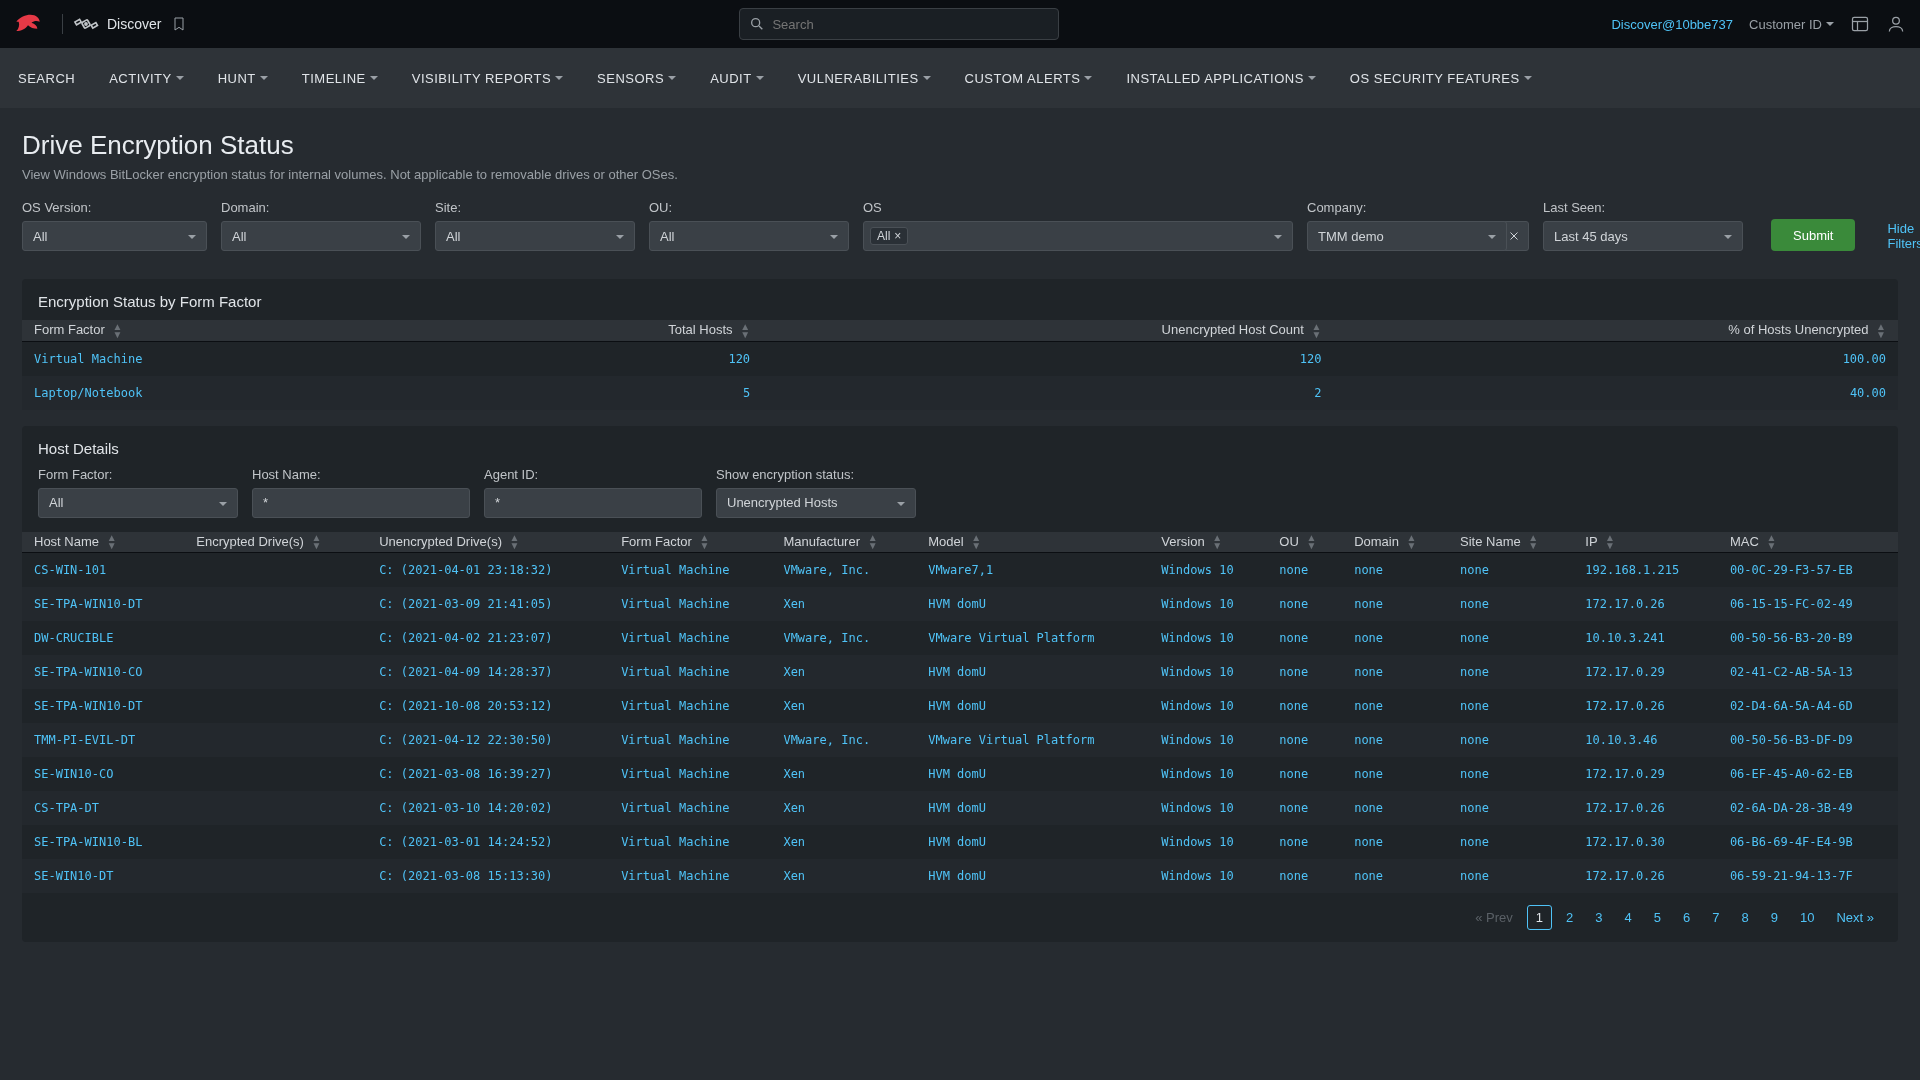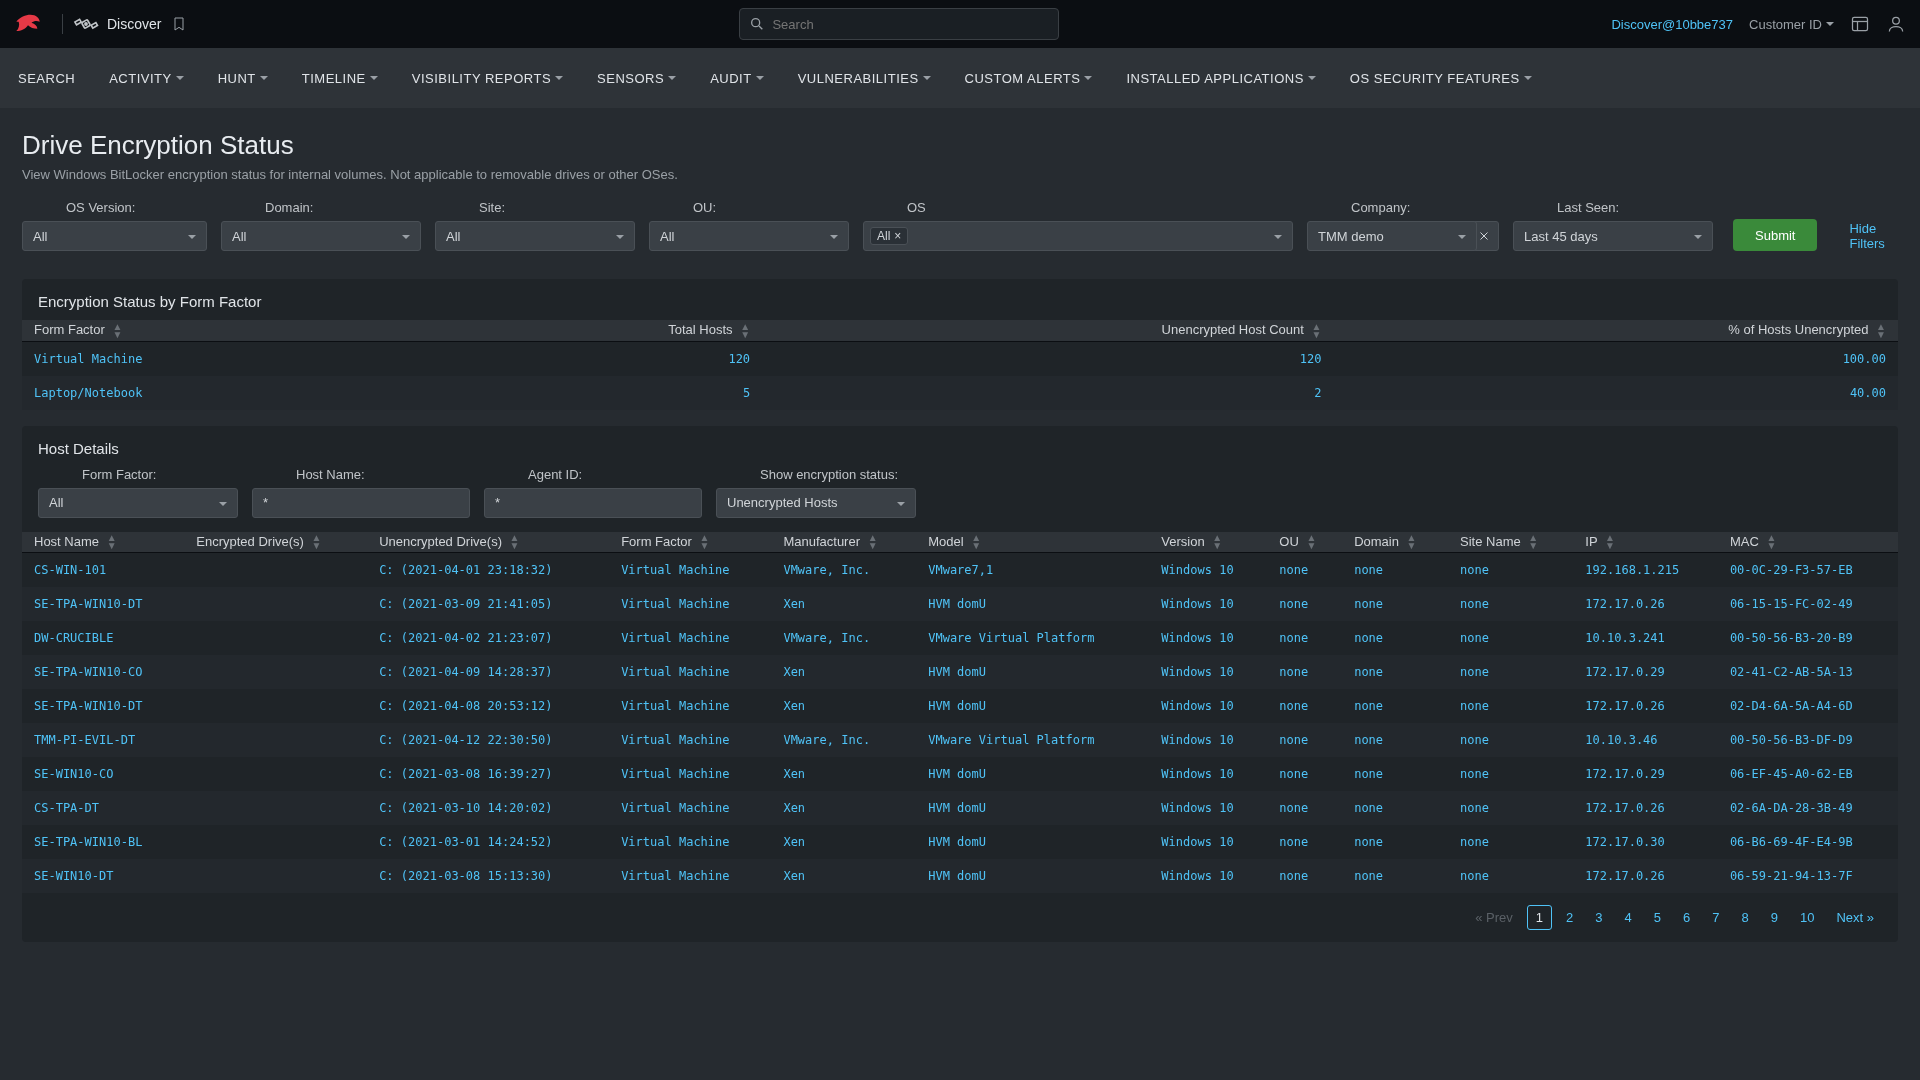--- a/index.html
+++ b/index.html
@@ -26,27 +26,27 @@
 .caret { width: 0; height: 0; border-left: 4px solid transparent; border-right: 4px solid transparent; border-top: 4px solid #9aa0a6; }
 
 
 .page { padding: 22px; }
 .page-title { font-size: 26px; font-weight: 400; color: #e8ecf0; margin-bottom: 6px; }
 .page-sub { font-size: 13px; color: #9aa0a6; margin-bottom: 18px; }
 
 
 .filters { display: flex; gap: 14px; align-items: flex-end; margin-bottom: 28px; }
 .filter { display: flex; flex-direction: column; gap: 6px; }
-.filter-label { font-size: 13px; color: #c0c4c8; margin-left: 44px; }
+.filter-label { font-size: 13px; color: #c0c4c8; }
 .select { height: 30px; background: #3a4046; border: 1px solid #4a5056; border-radius: 3px; padding: 0 28px 0 10px; color: #d0d4d8; font-size: 13px; display: flex; align-items: center; position: relative; cursor: pointer; }
 .select .caret { position: absolute; right: 10px; top: 13px; }
-.w180 { width: 185px; } .w200 { width: 200px; } .w420 { width: 430px; } .w168 { width: 170px; align-items: center; }
+.w180 { width: 185px; } .w200 { width: 200px; } .w420 { width: 430px; } .w168 { width: 200px; align-items: center; }
 .tag { background: #2a3036; border: 1px solid #4a5056; border-radius: 3px; padding: 1px 6px; font-size: 12px; display: inline-flex; align-items: center; gap: 4px; }
 .clear-btn { width: 30px; height: 30px; background: #3a4046; border: 1px solid #4a5056; border-radius: 3px; display: flex; align-items: center; justify-content: center; cursor: pointer; margin-left: -8px; }
-.submit-btn { height: 32px; padding: 0 22px; background: #3a8a3a; border: none; border-radius: 4px; color: #fff; font-size: 13px; cursor: pointer; margin-left: 6px; }
+.submit-btn { height: 32px; padding: 0 22px; background: #3a8a3a; border: none; border-radius: 4px; color: #fff; font-size: 13px; cursor: pointer; margin-left: 14px; }
 .hide-filters { color: #4fc3f7; font-size: 13px; cursor: pointer; margin-left: 18px; }
 
 
 .panel { background: #1f2428; border-radius: 4px; margin-bottom: 16px; }
 .panel-title { padding: 14px 16px 10px; font-size: 15px; color: #e0e4e8; }
 
 
 table { width: 100%; border-collapse: collapse; }
 th { background: #2e3338; text-align: left; padding: 2px 12px; font-weight: 400; font-size: 13px; color: #d0d4d8; border-bottom: 1px solid #0b0e12; }
 th.right, td.right { text-align: right; }
@@ -318,21 +318,21 @@
               <td><a>Windows 10</a></td>
               <td><a>none</a></td>
               <td><a>none</a></td>
               <td><a>none</a></td>
               <td><a>172.17.0.29</a></td>
               <td><a>02-41-C2-AB-5A-13</a></td>
             </tr>
             <tr class="row">
               <td><a>SE-TPA-WIN10-DT</a></td>
               <td></td>
-              <td><a>C: (2021-04-08 20:53:12)</a></td>
+              <td><a>C: (2021-10-08 20:53:12)</a></td>
               <td><a>Virtual Machine</a></td>
               <td><a>Xen</a></td>
               <td><a>HVM domU</a></td>
               <td><a>Windows 10</a></td>
               <td><a>none</a></td>
               <td><a>none</a></td>
               <td><a>none</a></td>
               <td><a>172.17.0.26</a></td>
               <td><a>02-D4-6A-5A-A4-6D</a></td>
             </tr>

